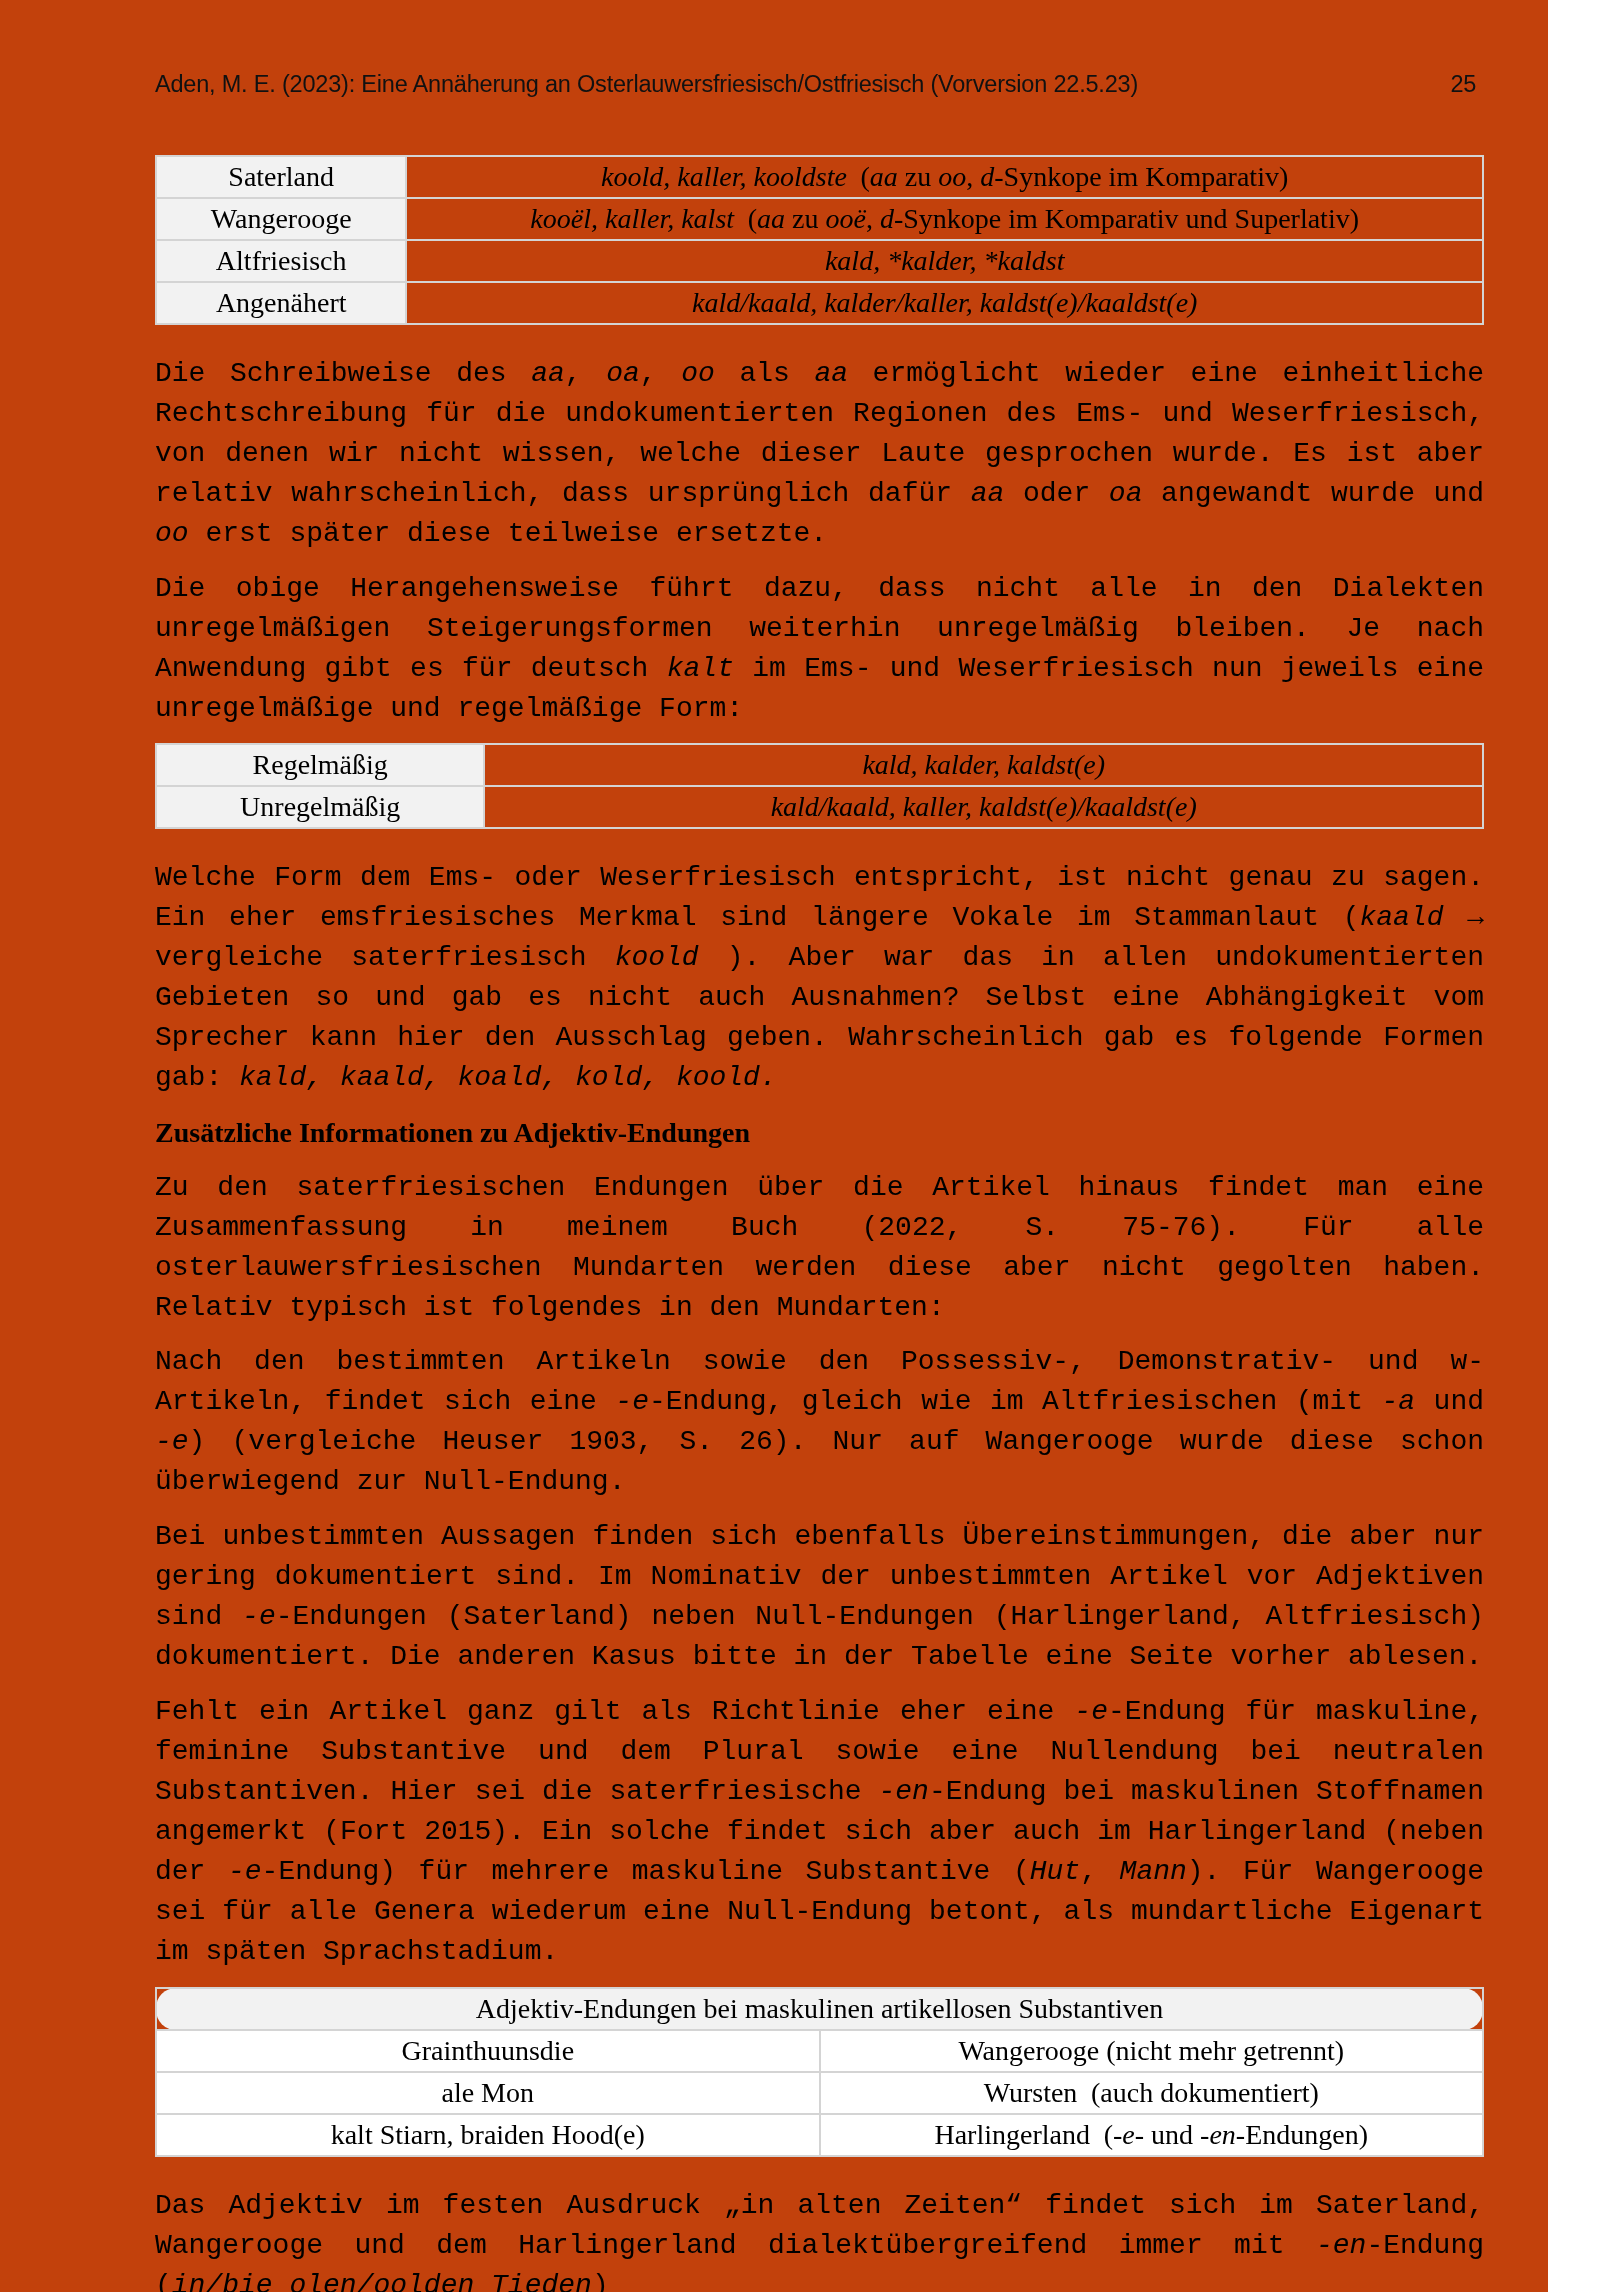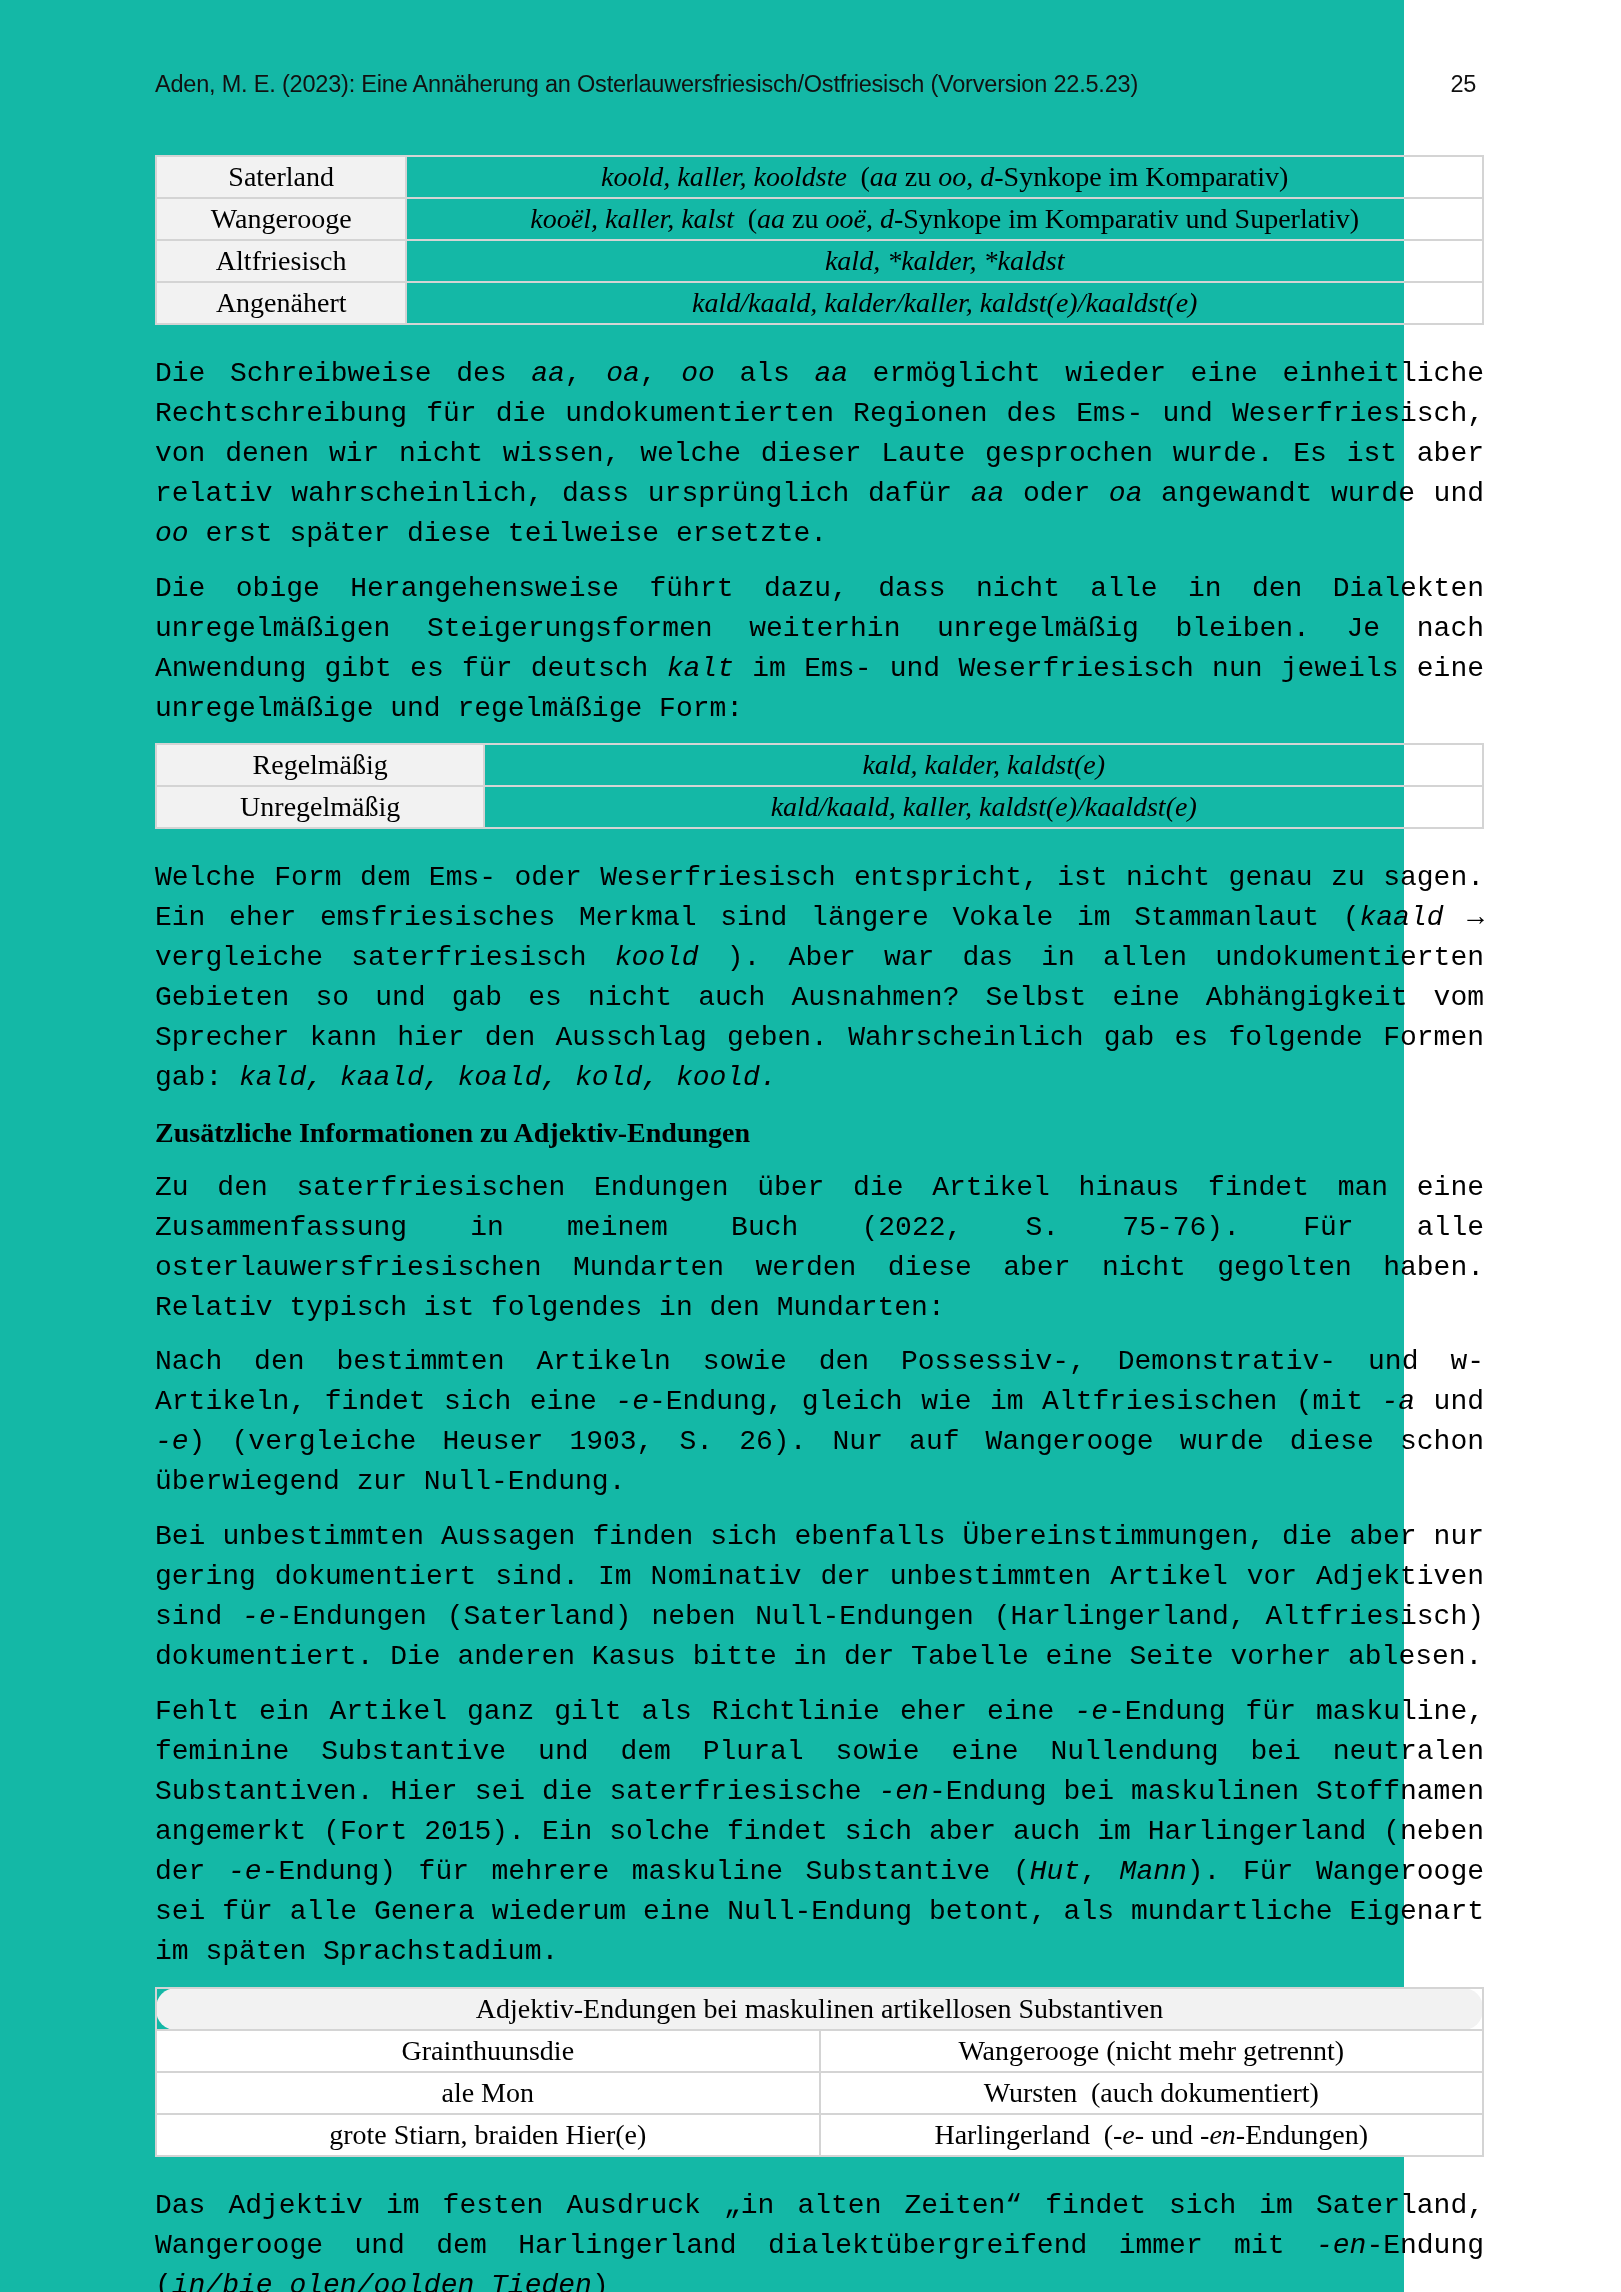--- a/index.html
+++ b/index.html
@@ -1,17 +1,17 @@
 <!DOCTYPE html>
 <html><head>
 <meta charset="utf-8">
 <style>
   html, body { margin: 0; padding: 0; background: #ffffff; }
   body { width: 1621px; height: 2293px; position: relative; overflow: hidden; }
-  .page { position: absolute; left: 0; top: 0; width: 1404px; height: 2293px; background: #14b8a6; }
+  .page { position: absolute; left: 0; top: 0; width: 1548px; height: 2293px; background: #c2410c; }
   .running-header {
     position: absolute; left: 155px; top: 65px; width: 1329px;
     font-family: "Liberation Sans", "DejaVu Sans", sans-serif;
     font-size: 23.5px; color: #111; letter-spacing: -0.2px;
     display: flex; justify-content: space-between; align-items: baseline;
   }
   .running-header .page-no { margin-right: 7.8px; margin-top: 6px; }
   .content {
     position: absolute; left: 155px; top: 155px; width: 1329px;
     font-family: "Liberation Serif", "DejaVu Serif", serif;
@@ -103,21 +103,21 @@
       </tr>
       <tr>
         <td>Grainthuunsdie</td>
         <td><span>Wangerooge (nicht mehr getrennt)</span></td>
       </tr>
       <tr>
         <td>ale Mon</td>
         <td><span>Wursten</span><span class="gap"></span><span>(auch dokumentiert)</span></td>
       </tr>
       <tr>
-        <td>grote Stiarn, braiden Hier(e)</td>
+        <td>kalt Stiarn, braiden Hood(e)</td>
         <td><span>Harlingerland</span><span class="gap"></span><span>(</span><i>-e</i><span>- und </span><i>-en</i><span>-Endungen)</span></td>
       </tr>
     </tbody>
       </table>
 
     <p><span>Das Adjektiv im festen Ausdruck „in alten Zeiten“ findet sich im Saterland, Wangerooge und dem Harlingerland dialektübergreifend immer mit </span><i>-en</i><span>-Endung (</span><i>in/bie olen/oolden Tieden</i><span>)</span></p>
 
   </div>
 </div>
 

